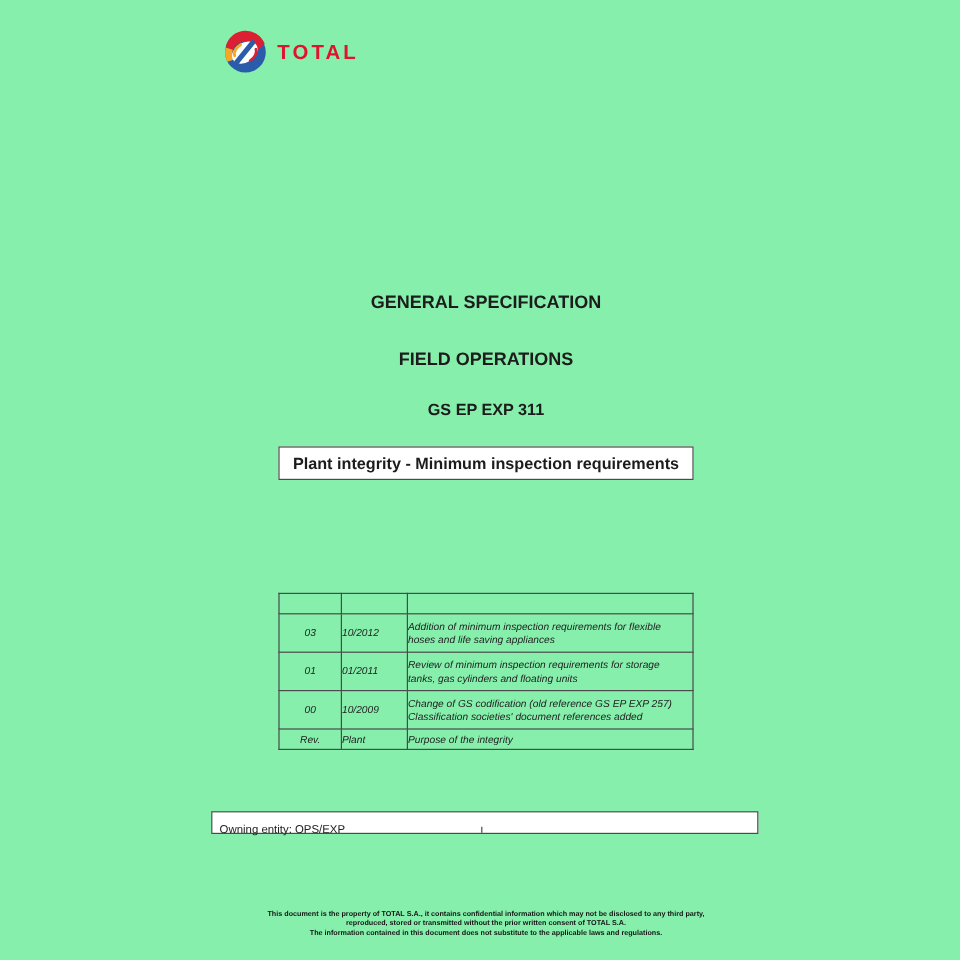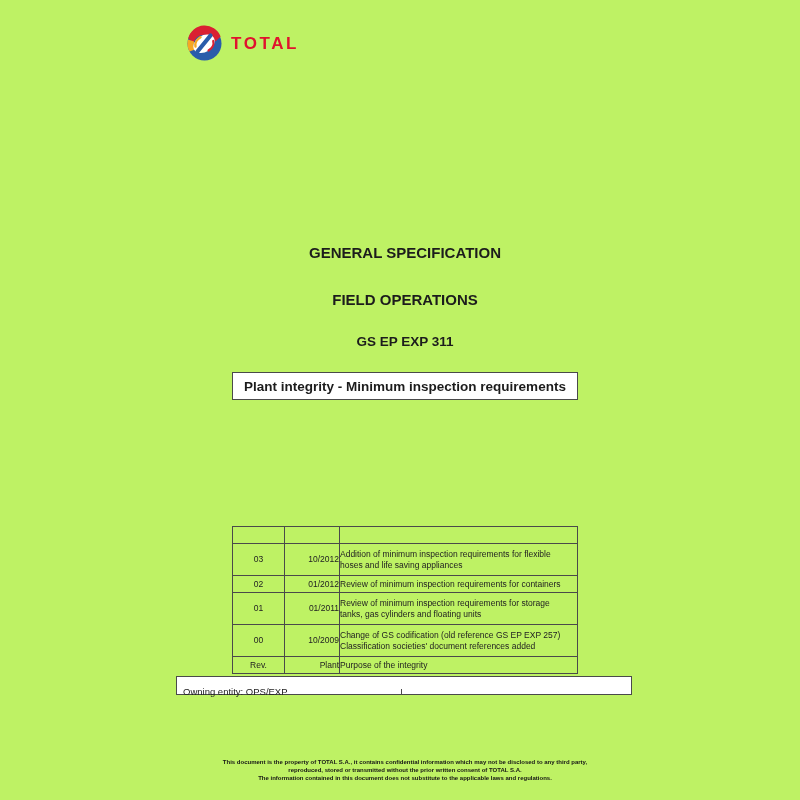--- a/index.html
+++ b/index.html
@@ -1,17 +1,17 @@
 <!DOCTYPE html>
 <html><head>
 <meta charset="utf-8">
 <style>
   html, body { margin:0; padding:0; background:#ffffff; }
   .page {
-    position:relative; width:800px; height:800px; background:#bef264;
+    position:relative; width:800px; height:800px; background:#86efac;
     overflow:hidden; font-family:"Liberation Sans", sans-serif; color:#1c1c1c;
   }
 
   
   .logo { position:absolute; left:186px; top:25px; display:flex; align-items:center; gap:8px; }
   .logo-globe { width:37px; height:37px; display:block; }
   .wordmark {
     color:#e0122e; font-size:17px; font-weight:800; letter-spacing:2.6px;
     font-family:"Liberation Sans", sans-serif;
   }
@@ -24,25 +24,25 @@
 
   
   .title-box {
     position:absolute; left:232px; top:372px; width:346px; height:28px;
     border:1px solid #4a4a4a; box-sizing:border-box;
     display:flex; align-items:center; justify-content:center;
     font-weight:bold; font-size:13.5px; background:#fff;
   }
 
   
-  .rev-table-wrap { position:absolute; left:232px; top:526px; width:346px; }
+  .rev-table-wrap { position:absolute; left:232px; top:494px; width:346px;font-style:italic; }
   table.rev { border-collapse:collapse; width:100%; font-size:8.5px; line-height:11px; color:#222; }
   table.rev td { border:1px solid #4a4a4a; padding:0; }
   td.c-rev  { width:51px;  text-align:center; vertical-align:middle; }
-  td.c-date { width:54px;  text-align:right; vertical-align:middle; }
+  td.c-date { width:54px;  text-align:left; vertical-align:middle; }
   td.c-purp { text-align:left; vertical-align:middle; padding:2px 4px 2px 6px; white-space:pre-line; }
   tr.r-empty td { height:16px; }
   tr.r-tall  td { height:31px; }
   tr.r-short td { height:16px; }
 
   
   .entity-bar {
     position:absolute; left:176px; top:676px; width:456px; height:19px;
     border:1px solid #4a4a4a; box-sizing:border-box; display:flex;
     font-size:9.5px; color:#222; background:#fff;
@@ -88,25 +88,20 @@
           <td class="c-rev"></td>
           <td class="c-date"></td>
           <td class="c-purp"></td>
         </tr>
         <tr class="r-tall">
           <td class="c-rev">03</td>
           <td class="c-date">10/2012</td>
           <td class="c-purp">Addition of minimum inspection requirements for flexible
 hoses and life saving appliances</td>
         </tr>
-        <tr class="r-short">
-          <td class="c-rev">02</td>
-          <td class="c-date">01/2012</td>
-          <td class="c-purp">Review of minimum inspection requirements for containers</td>
-        </tr>
         <tr class="r-tall">
           <td class="c-rev">01</td>
           <td class="c-date">01/2011</td>
           <td class="c-purp">Review of minimum inspection requirements for storage
 tanks, gas cylinders and floating units</td>
         </tr>
         <tr class="r-tall">
           <td class="c-rev">00</td>
           <td class="c-date">10/2009</td>
           <td class="c-purp">Change of GS codification (old reference GS EP EXP 257)

